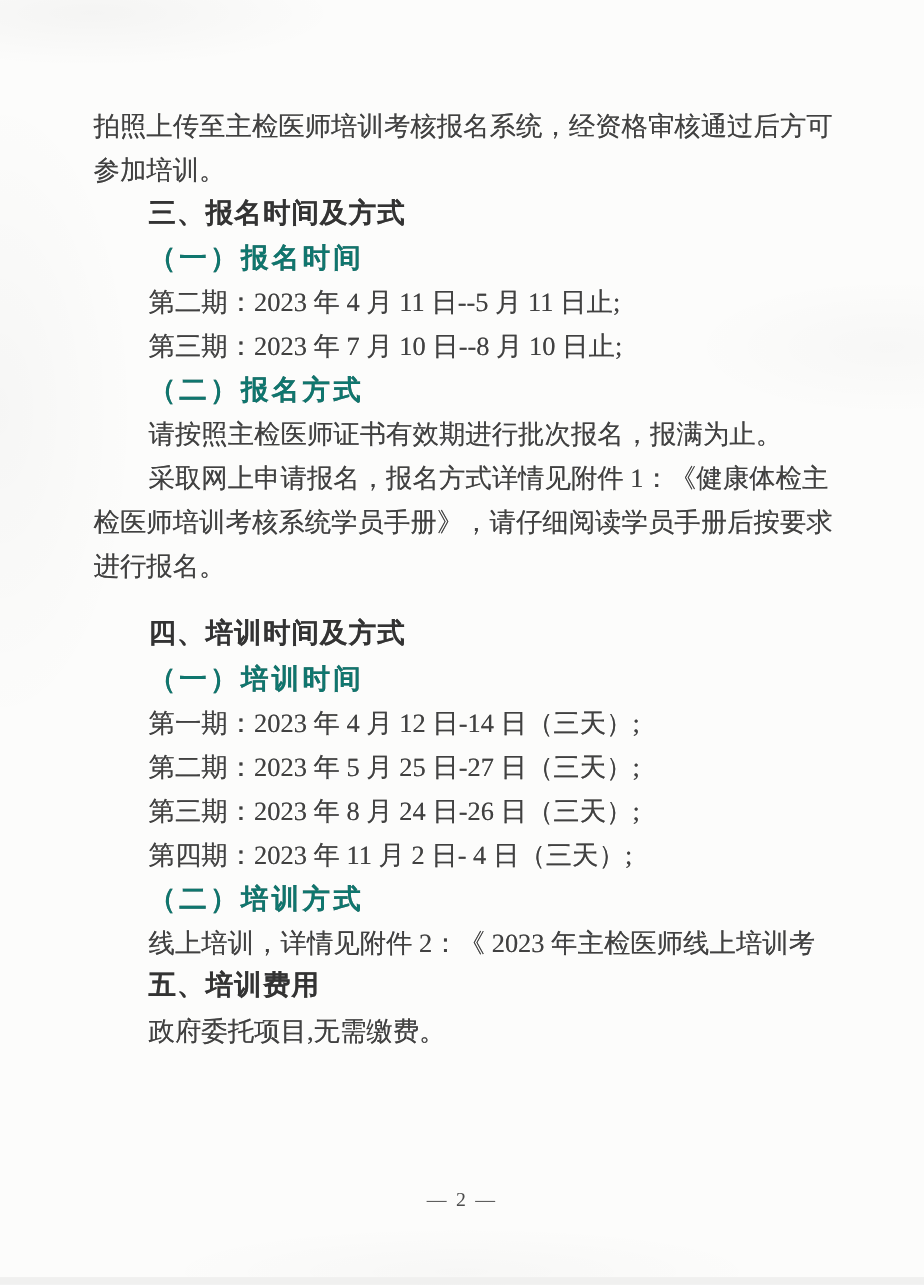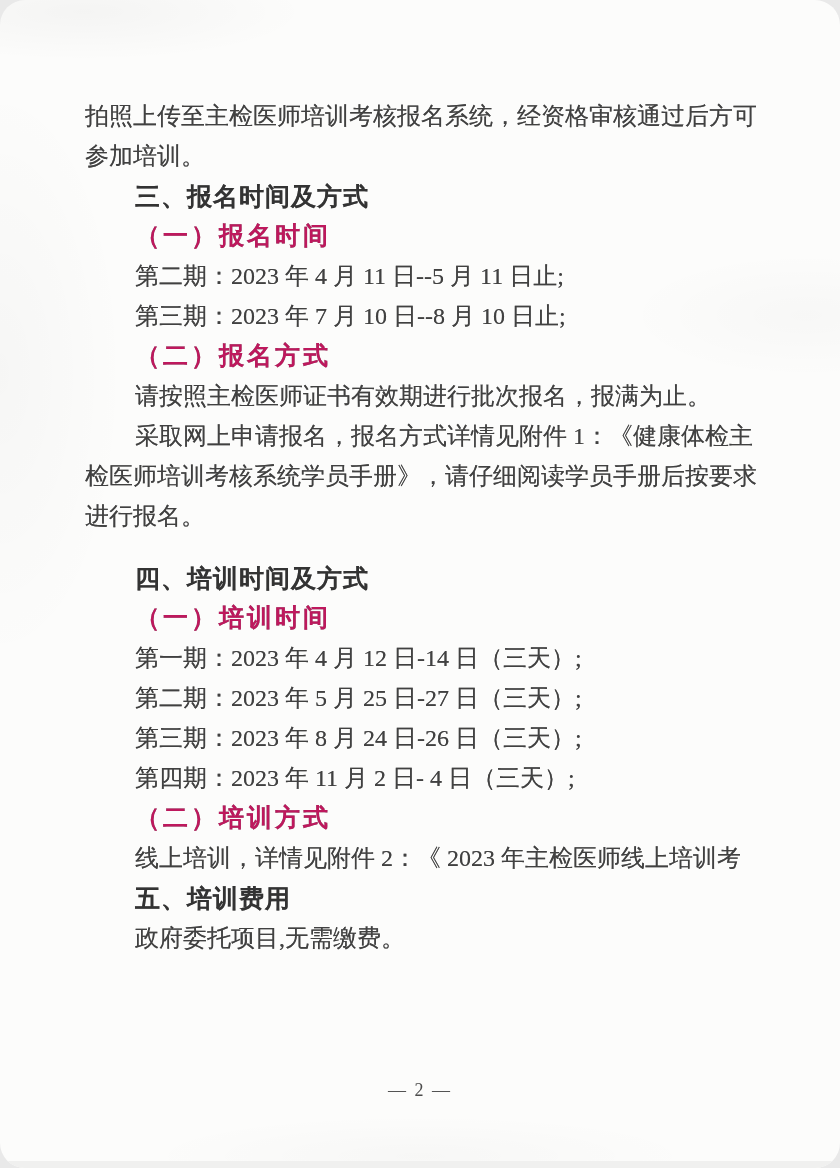--- a/index.html
+++ b/index.html
@@ -6,21 +6,20 @@
 
   .page {
     position: relative;
     width: 840px;
     height: 1168px;
     margin: 0 auto;
     background: #fcfcfb;
     overflow: hidden;
     font-family: "Liberation Serif", "DejaVu Serif", serif;
     color: #414141;
-    border-radius: 25px;
   }
 
   
   .page::before {
     content: "";
     position: absolute;
     inset: 0;
     pointer-events: none;
     background:
       radial-gradient(ellipse 320px 70px at 10% 1%, rgba(0,0,0,0.030), transparent 70%),
@@ -41,32 +40,32 @@
     height: 40px;
     line-height: 40px;
     font-size: 24px;
     white-space: nowrap;
     text-shadow: 0 0 0.6px rgba(60,60,60,0.65);
   }
 
   .indent { padding-left: 50px; }
 
   .h1 {
-    font-family: Liberation Sans, sans-serif;
+    font-family: Liberation Mono, monospace;
     font-weight: 700;
     font-size: 25px;
     letter-spacing: 1px;
     color: #333333;
   }
 
   .h2 {
     font-weight: 700;
     font-size: 25px;
     letter-spacing: 3px;
-    color: #be185d;
+    color: #0f766e;
   }
 
   .sp-before { margin-top: 22px; }
 
   .page-footer {
     position: absolute;
     left: 0;
     top: 1080px;
     width: 100%;
     text-align: center;

